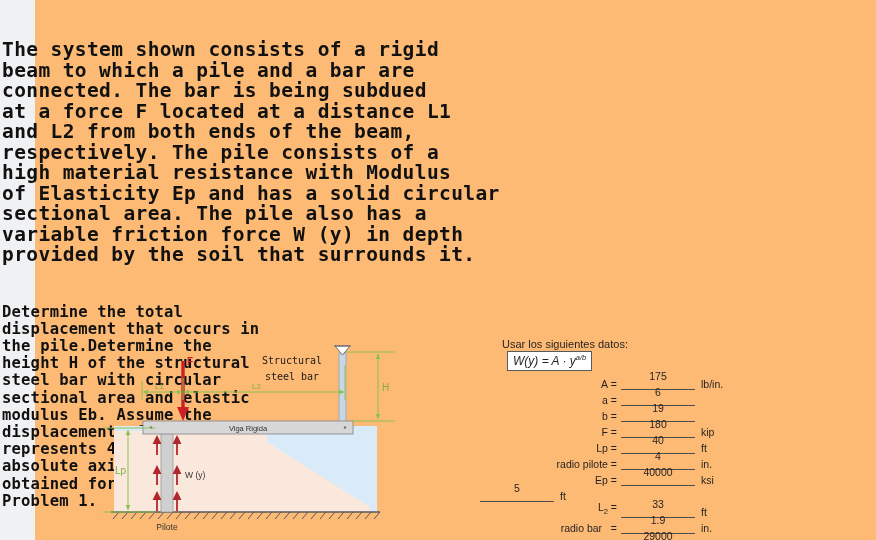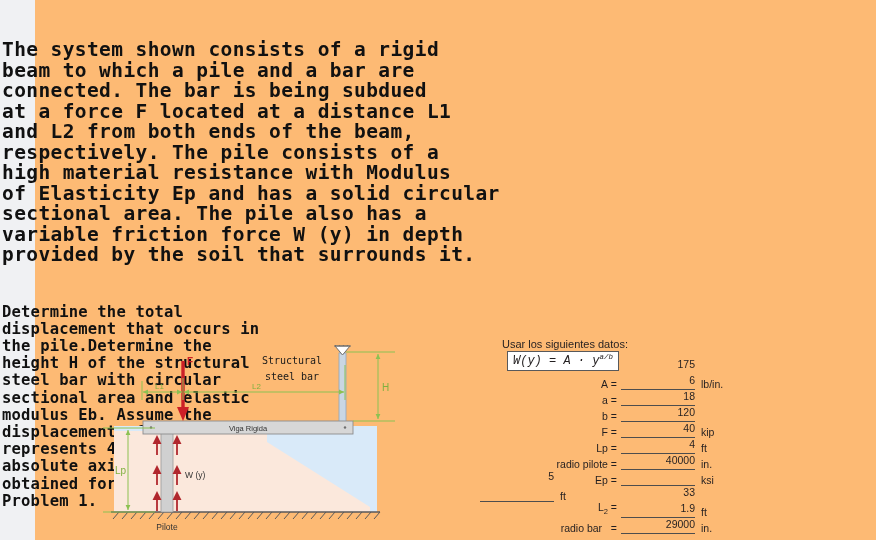--- a/index.html
+++ b/index.html
@@ -37,36 +37,36 @@
   
   .datapanel{position:absolute;left:480px;top:330px;width:300px;height:210px;color:#231f20;}
   .datapanel .heading{
     position:absolute;left:22px;top:8px;font-size:11px;color:#231f20;
     white-space:nowrap;
   }
   .formulabox{
     position:absolute;left:27px;top:21px;
     border:1px solid #58595b;background:#ffffff;
     padding:1px 5px 2px 5px;font-size:12px;font-style:italic;
-    font-family:Liberation Mono, monospace;color:#231f20;white-space:nowrap;
+    font-family:Liberation Sans, sans-serif;color:#231f20;white-space:nowrap;
   }
   .formulabox sup{font-size:7.5px;font-style:italic;}
 
   .rows{position:absolute;left:0;top:44px;width:300px;}
   .drow{
     display:flex;align-items:flex-end;height:16.0px;
   }
   .dlabel{
     width:137px;text-align:right;font-size:10.5px;padding-right:4px;
     white-space:nowrap;line-height:12px;
   }
   .dlabel sub{font-size:7.5px;}
   .dval{
-    width:74px;text-align:right;font-size:10.5px;
-    border-bottom:1.6px solid #4d4d4d;line-height:12px;padding-bottom:19px;
+    width:74px;text-align:center;font-size:10.5px;
+    border-bottom:1.6px solid #4d4d4d;line-height:12px;padding-bottom:7px;
   }
   .dunit{
     width:60px;text-align:left;font-size:10.5px;padding-left:6px;
     white-space:nowrap;line-height:12px;
   }
 </style>
 </head>
 <body>
 
 <div id="root">
@@ -233,26 +233,26 @@
           <div class="dval">175</div>
           <div class="dunit">lb/in.</div>
         </div>
         <div class="drow">
           <div class="dlabel">a&nbsp;=</div>
           <div class="dval">6</div>
           <div class="dunit"></div>
         </div>
         <div class="drow">
           <div class="dlabel">b&nbsp;=</div>
-          <div class="dval">18</div>
+          <div class="dval">19</div>
           <div class="dunit"></div>
         </div>
         <div class="drow">
           <div class="dlabel">F&nbsp;=</div>
-          <div class="dval">120</div>
+          <div class="dval">180</div>
           <div class="dunit">kip</div>
         </div>
         <div class="drow">
           <div class="dlabel">Lp&nbsp;=</div>
           <div class="dval">40</div>
           <div class="dunit">ft</div>
         </div>
         <div class="drow">
           <div class="dlabel">radio&nbsp;pilote&nbsp;=</div>
           <div class="dval">4</div>

